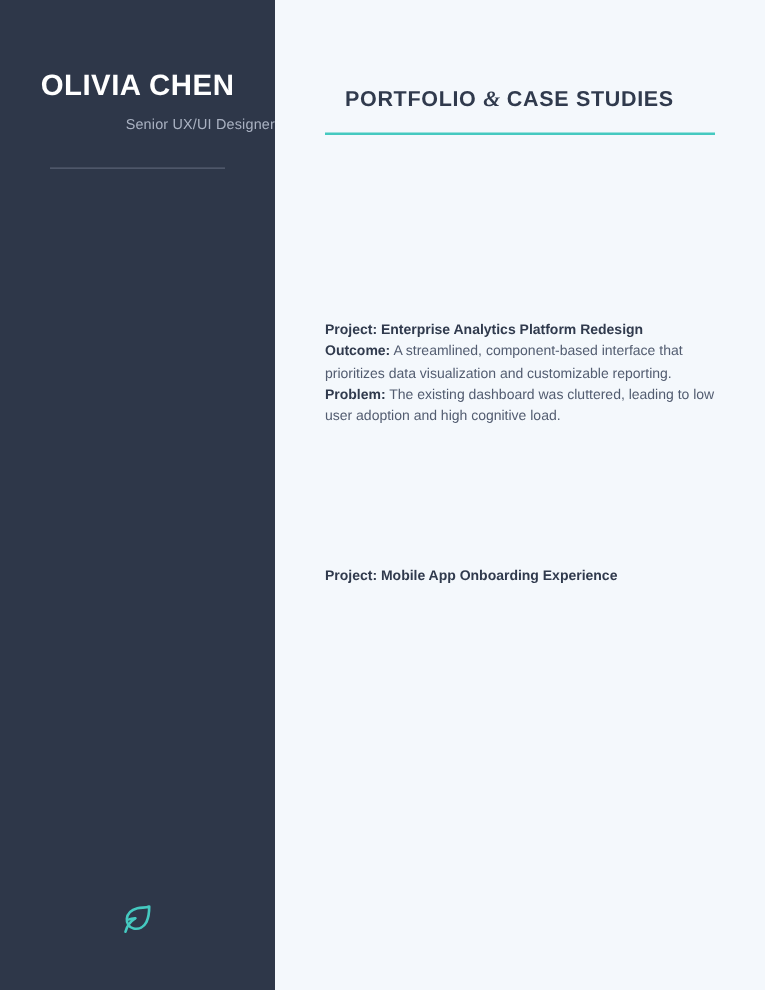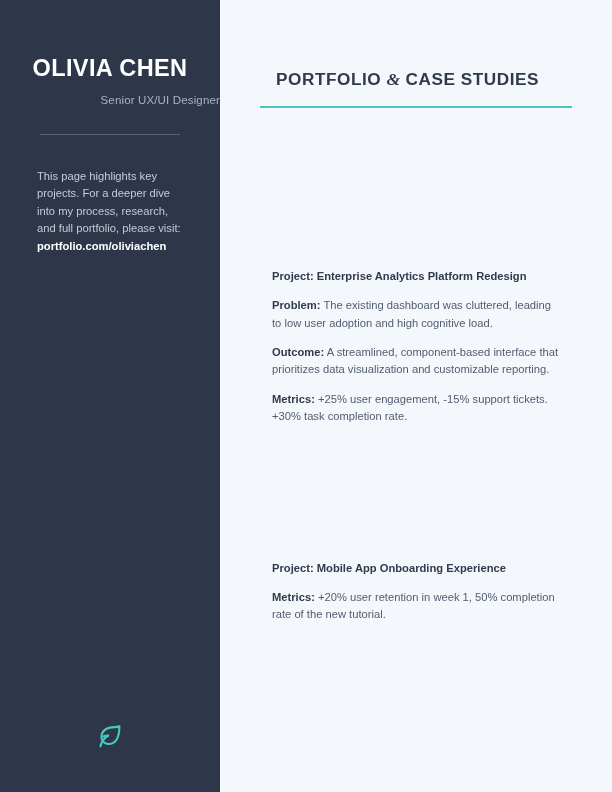--- a/index.html
+++ b/index.html
@@ -145,21 +145,21 @@
   .project-media.second { height: 110px; }
 
   .project-block {
     width: 312px;
     color: #525c70;
     font-size: 11.2px;
     line-height: 17.4px;
   }
 
   .project-block p {
-    margin: 12px;
+    margin: 0;
   }
 
   .project-block .lbl {
     color: #303a4d;
     font-weight: bold;
   }
 
   .project-block .title-line .lbl,
   .project-block .title-line {
     color: #303a4d;
@@ -174,24 +174,20 @@
 <div class="page">
 
   <aside class="sidebar">
 
     <div class="sidebar-name">OLIVIA CHEN</div>
 
     <div class="sidebar-role">Senior UX/UI Designer</div>
 
     <div class="sidebar-divider"></div>
 
-    <div class="sidebar-note">
-      <span>This page highlights key projects. For a deeper dive into my process, research, and full portfolio, please visit:</span>
-      <span class="note-link">portfolio.com/oliviachen</span>
-    </div>
 
     <div class="sidebar-logo">
       <span>
         <svg width="30" height="30" viewBox="0 0 24 24" fill="none" stroke="#45c9c0" stroke-width="1.7" stroke-linecap="round" stroke-linejoin="round">
           <path d="M19.5 4.2c-2.3 1.1-4.6.4-7.6 1.1C8.3 6.2 5.6 8.6 5.2 12c-.35 3 1.5 5.6 4.3 6.2 3.4.75 6.6-1 8.2-4.1 1.5-2.9 1.8-6.4 1.8-9.9z"></path>
           <path d="M4.3 20.3c.9-3.6 3-6.6 6.2-8.6"></path>
           <path d="M10.5 11.7c-1.5.1-2.7.2-3.9.7"></path>
         </svg>
       </span>
     </div>
@@ -208,44 +204,36 @@
       <div class="title-rule"></div>
 
       <div class="project-media first"></div>
 
       <section class="project-block">
         <p class="title-line">
           <span class="lbl">Project:</span>
           <span>Enterprise Analytics Platform Redesign</span>
         </p>
         <p>
+          <span class="lbl">Outcome:</span>
+          <span>A streamlined, component-based interface that prioritizes data visualization and customizable reporting.</span>
+        </p>
+        <p>
           <span class="lbl">Problem:</span>
           <span>The existing dashboard was cluttered, leading to low user adoption and high cognitive load.</span>
-        </p>
-        <p>
-          <span class="lbl">Outcome:</span>
-          <span>A streamlined, component-based interface that prioritizes data visualization and customizable reporting.</span>
-        </p>
-        <p>
-          <span class="lbl">Metrics:</span>
-          <span>+25% user engagement, -15% support tickets. +30% task completion rate.</span>
         </p>
       </section>
 
       <div class="project-media second"></div>
 
       <section class="project-block">
         <p class="title-line">
           <span class="lbl">Project:</span>
           <span>Mobile App Onboarding Experience</span>
         </p>
-        <p>
-          <span class="lbl">Metrics:</span>
-          <span>+20% user retention in week 1, 50% completion rate of the new tutorial.</span>
-        </p>
       </section>
 
       <div class="tail-space"></div>
 
     </div>
   </main>
 
 </div>
 
 </body></html>

